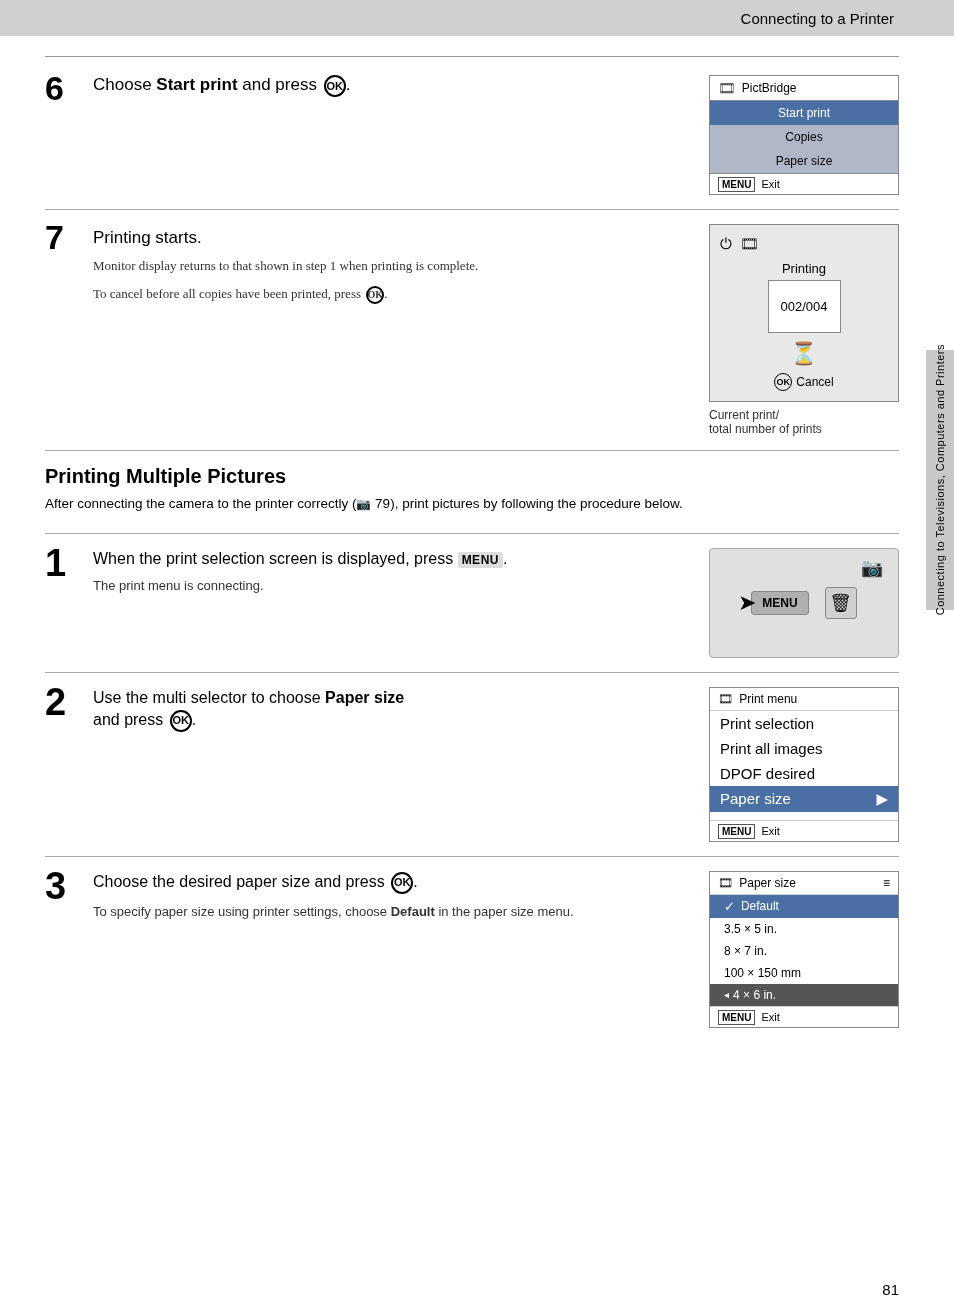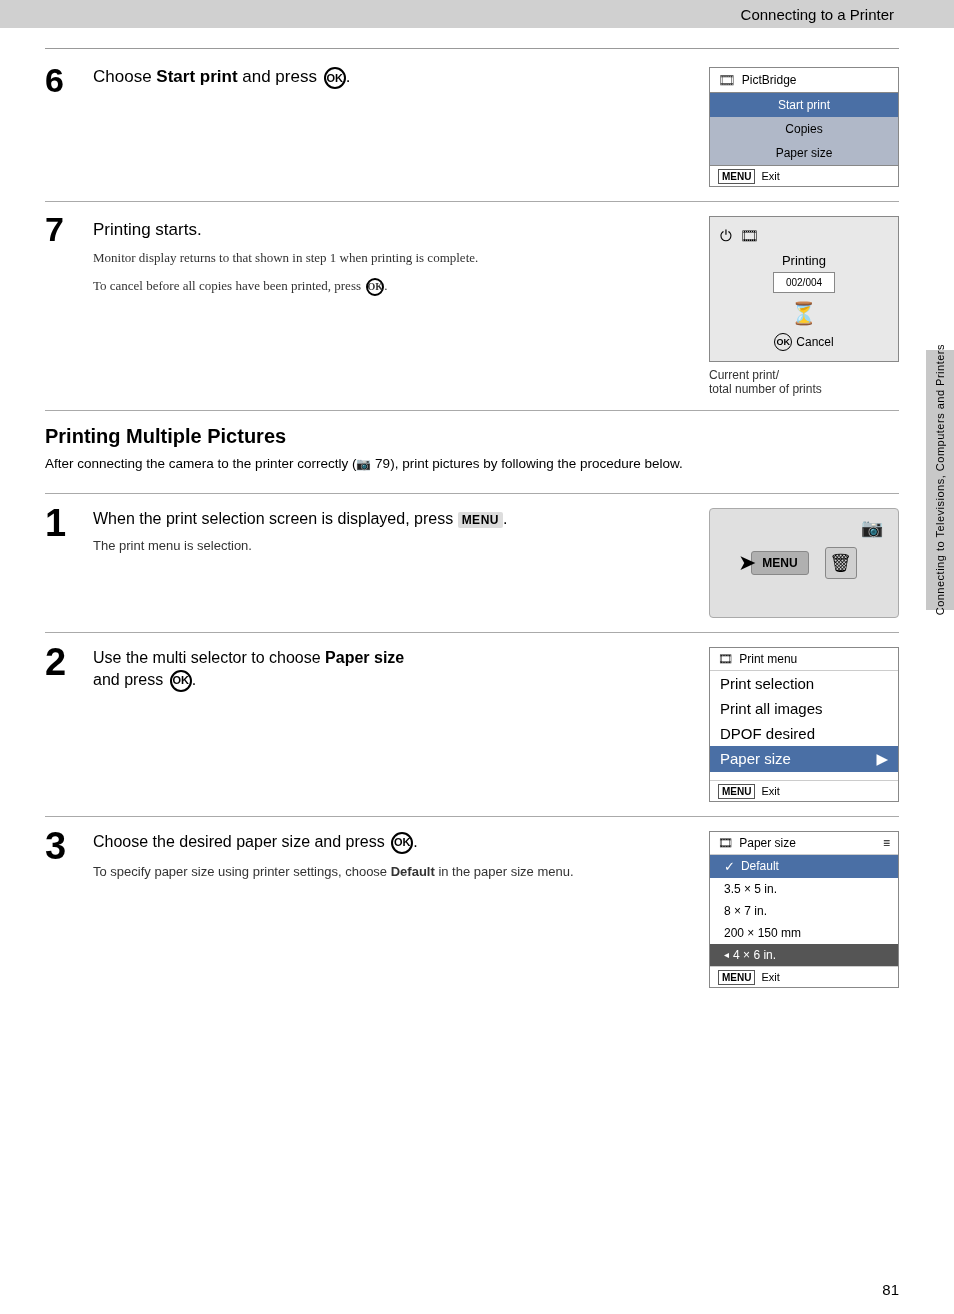--- a/index.html
+++ b/index.html
@@ -10,21 +10,21 @@
       font-family: Arial, Helvetica, sans-serif;
       font-size: 14px;
       color: #000;
       position: relative;
       overflow: hidden;
     }
 
     
     .header {
       background: #d0d0d0;
-      height: 28px;
+      height: 36px;
       display: flex;
       align-items: center;
       justify-content: flex-end;
       padding-right: 60px;
     }
     .header-title {
       font-size: 15px;
       color: #000;
     }
 
@@ -179,22 +179,22 @@
       gap: 8px;
       margin-bottom: 8px;
     }
     .printing-text {
       font-size: 13px;
       margin-bottom: 4px;
     }
     .printing-counter {
       border: 1px solid #888;
       display: inline-block;
-      padding: 4px 12px;
-      font-size: 10px;
+      padding: 18px 12px;
+      font-size: 13px;
       background: #fff;
       margin-bottom: 8px;
     }
     .hourglass-icon {
       font-size: 22px;
       margin-bottom: 6px;
     }
     .printing-cancel {
       display: flex;
       align-items: center;
@@ -480,21 +480,21 @@
   <hr class="divider">
 
   <div class="step-area">
     <div class="step-left">
       <div class="step-row">
         <div class="step-number" style="font-size:38px;">1</div>
         <div class="step-content">
           <div style="font-size:16px;line-height:1.4;">
             <span>When the print selection screen is displayed, press </span><span class="inline-menu">MENU</span>.
           </div>
-          <div style="font-size:13px;color:#333;margin-top:8px;">The print menu is selection.</div>
+          <div style="font-size:13px;color:#333;margin-top:8px;">The print menu is connecting.</div>
         </div>
       </div>
     </div>
     <div class="step-right">
       <div class="camera-ui">
         <span class="camera-top-icon">📷</span>
         <span class="camera-arrow">➤</span>
         <div class="menu-button">MENU</div>
         <div class="trash-button">🗑</div>
       </div>
@@ -558,21 +558,21 @@
             <span>🎞</span>
             <span>Paper size</span>
           </div>
           <span style="font-size:12px;">≡</span>
         </div>
         <div class="paper-size-item selected">
           <span class="checkmark">✓</span> Default
         </div>
         <div class="paper-size-item">3.5 × 5 in.</div>
         <div class="paper-size-item">8 × 7 in.</div>
-        <div class="paper-size-item">200 × 150 mm</div>
+        <div class="paper-size-item">100 × 150 mm</div>
         <div class="paper-size-item bottom-selected">
           <span class="checkmark" style="font-size:10px;">◂</span> 4 × 6 in.
         </div>
         <div class="paper-size-footer">
           <span class="menu-label">MENU</span> Exit
         </div>
       </div>
     </div>
   </div>
 

